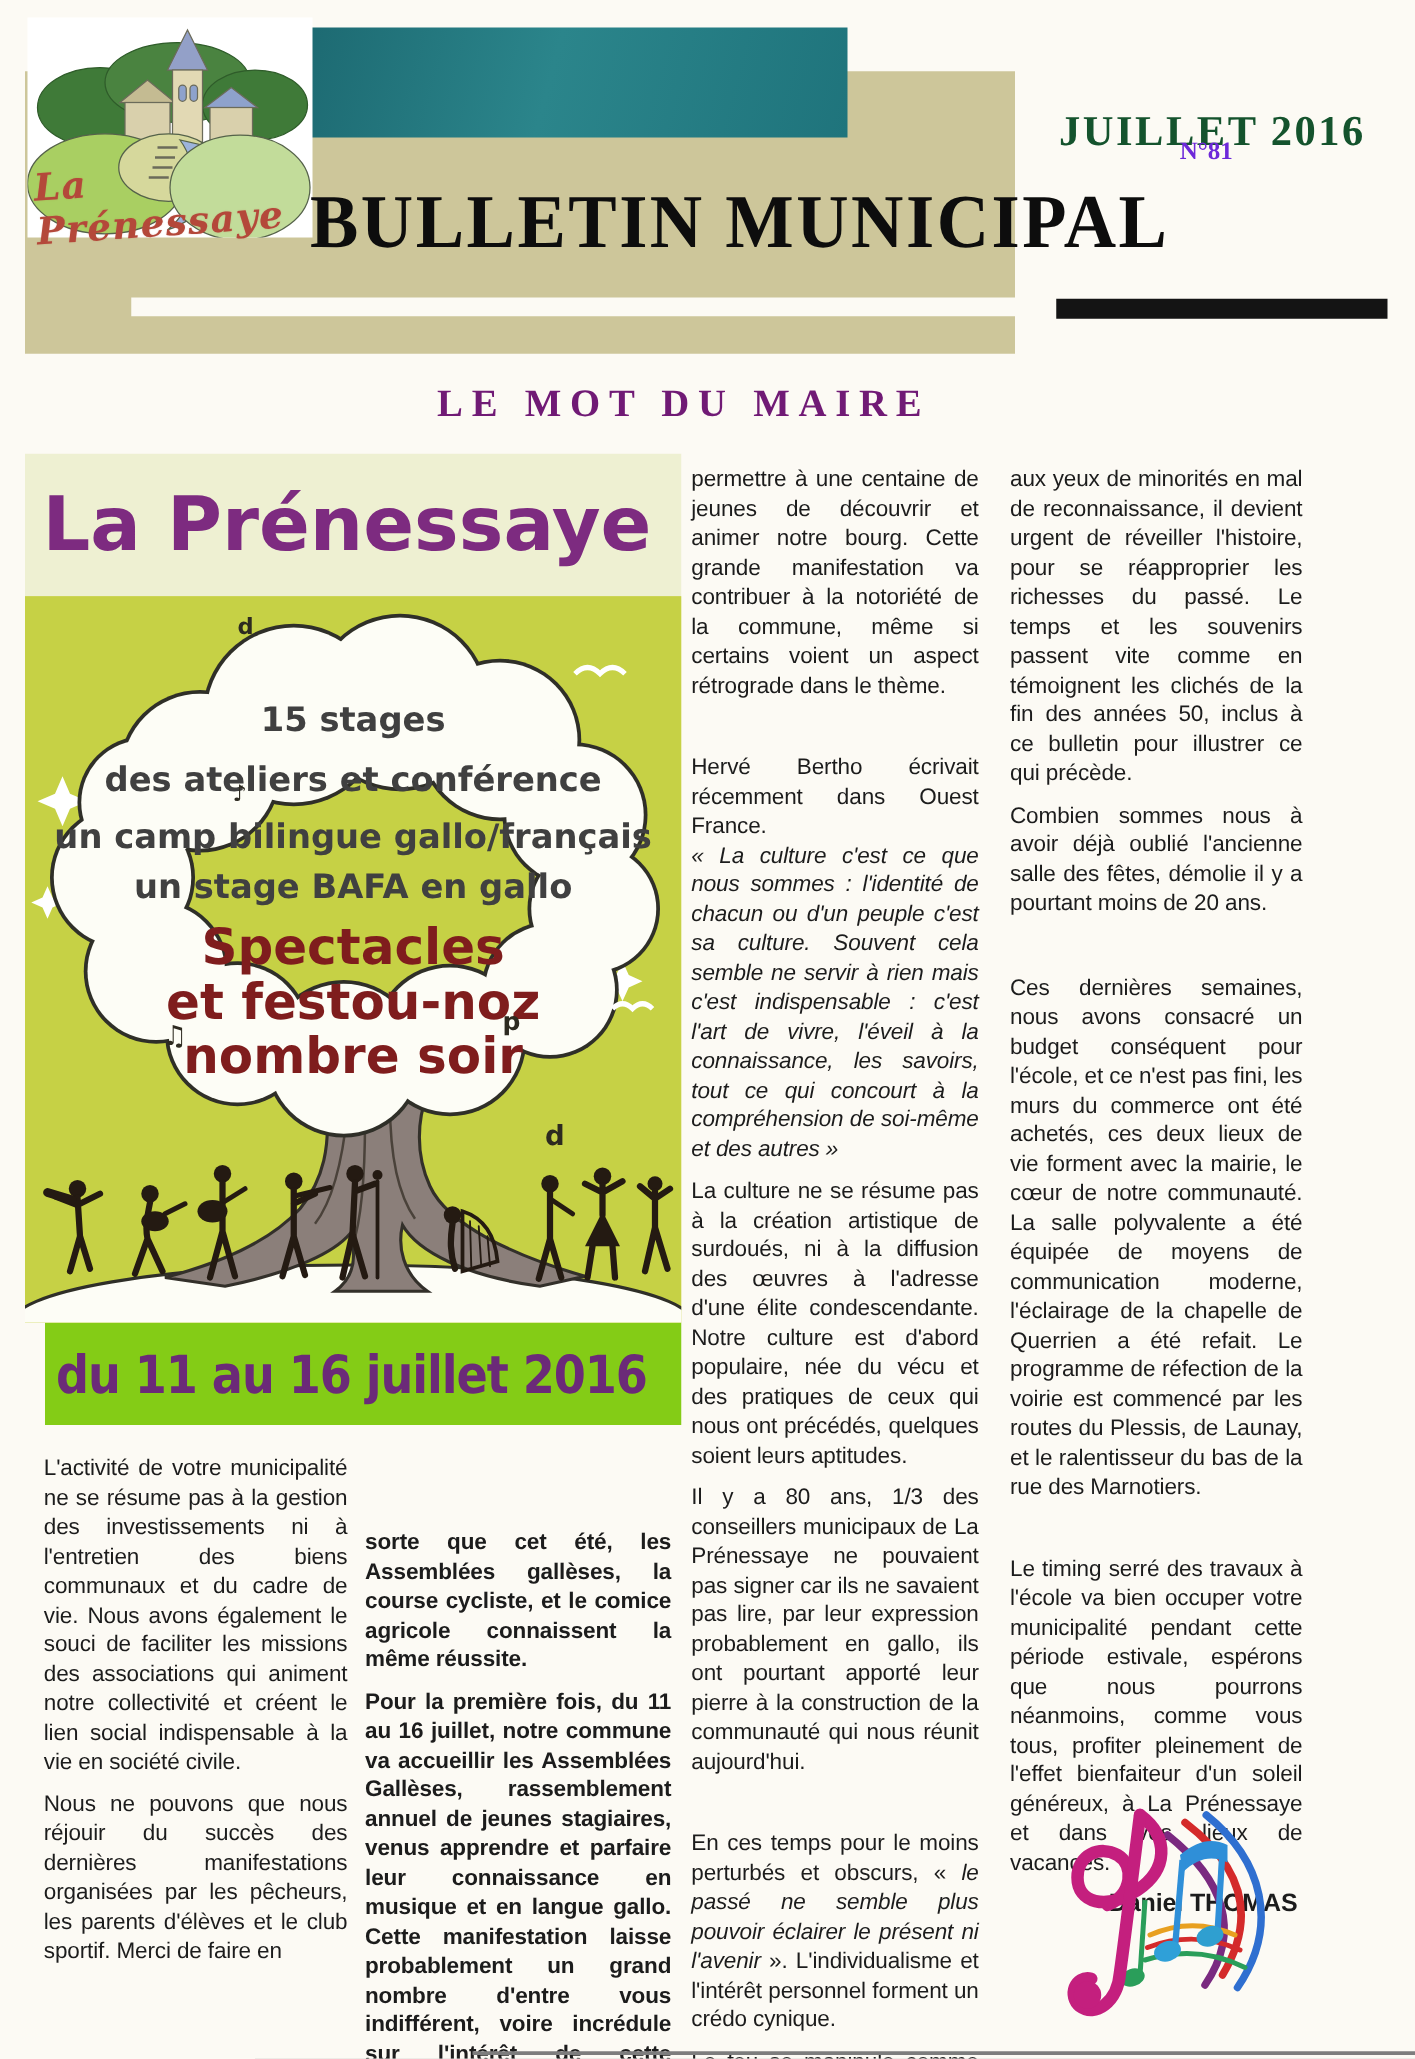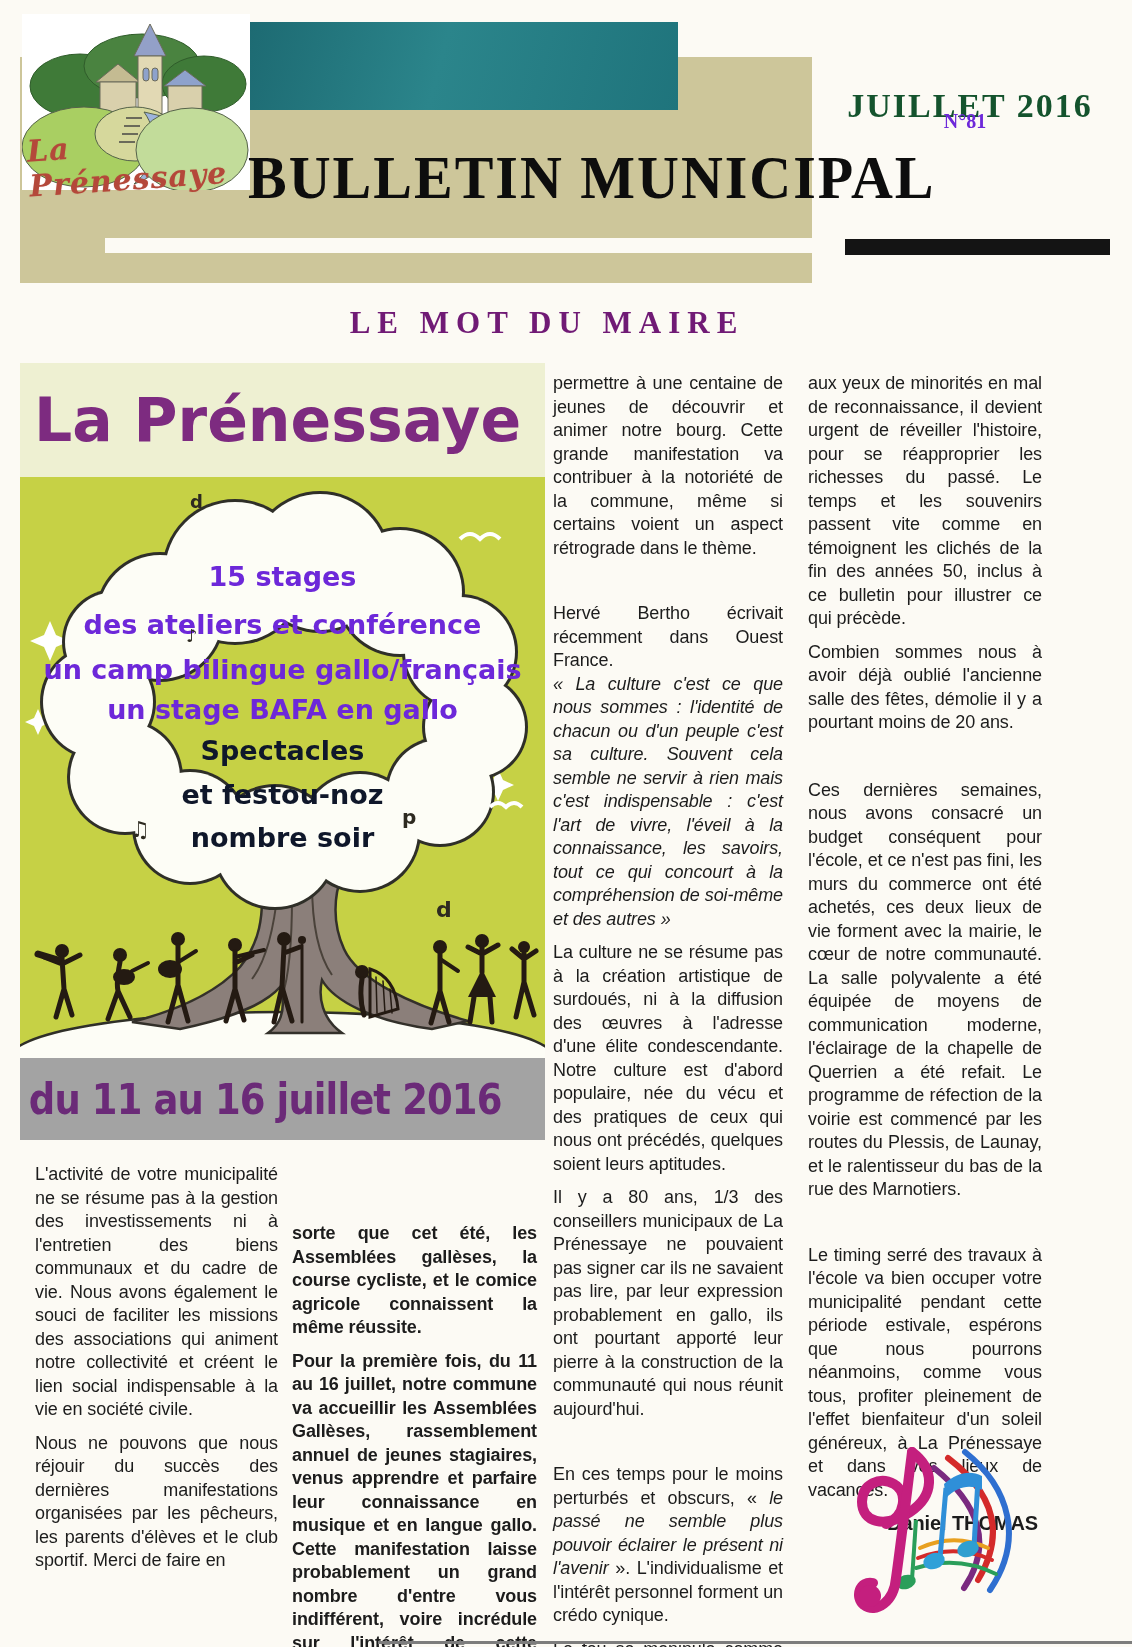--- a/index.html
+++ b/index.html
@@ -46,30 +46,30 @@
   .poster{position:absolute;left:20px;top:363px;width:525px;height:777px;}
   .poster-top{height:114px;background:#eef0d2;display:flex;align-items:center;}
   .poster-title{
     font-family:"DejaVu Sans",sans-serif;font-weight:bold;font-size:60px;
     color:#7d2b80;padding-left:14px;letter-spacing:0px;white-space:nowrap;
   }
   .poster-green{position:relative;height:581px;background:#c6d145;}
   .poster-green svg{position:absolute;left:0;top:0;}
   .pline{
     position:absolute;left:0;right:0;text-align:center;
-    font-family:"DejaVu Sans",sans-serif;font-weight:bold;font-size:27px;color:#6d28d9;
+    font-family:"DejaVu Sans",sans-serif;font-weight:bold;font-size:27px;color:#404040;
     white-space:nowrap;
   }
   .phigh{
     position:absolute;left:0;right:0;text-align:center;
-    font-family:"DejaVu Sans",sans-serif;font-weight:bold;font-size:27px;color:#0f172a;
+    font-family:"DejaVu Sans",sans-serif;font-weight:bold;font-size:40px;color:#7f1d1d;
     white-space:nowrap;
   }
   .pnote{position:absolute;font-family:"DejaVu Sans",sans-serif;font-weight:bold;color:#2d2a20;}
-  .poster-date{height:82px;background:#a3a3a3;display:flex;align-items:center;overflow:hidden;}
+  .poster-date{height:82px;background:#84cc16;display:flex;align-items:center;overflow:hidden;margin-left:16px;}
   .poster-date-text{
     font-family:"DejaVu Sans",sans-serif;font-weight:bold;font-size:42px;color:#6b2a78;
     padding-left:10px;white-space:nowrap;transform:scaleX(0.88);transform-origin:left center;
     letter-spacing:-1px;
   }
   
   .col{position:absolute;text-align:justify;font-size:18px;line-height:23.5px;letter-spacing:-0.1px;color:#1c1c1c;}
   .col p{margin:0 0 10px 0;}
   .col p.gap{margin-top:42px;}
   .col p.gap-lg{margin-top:44px;}

